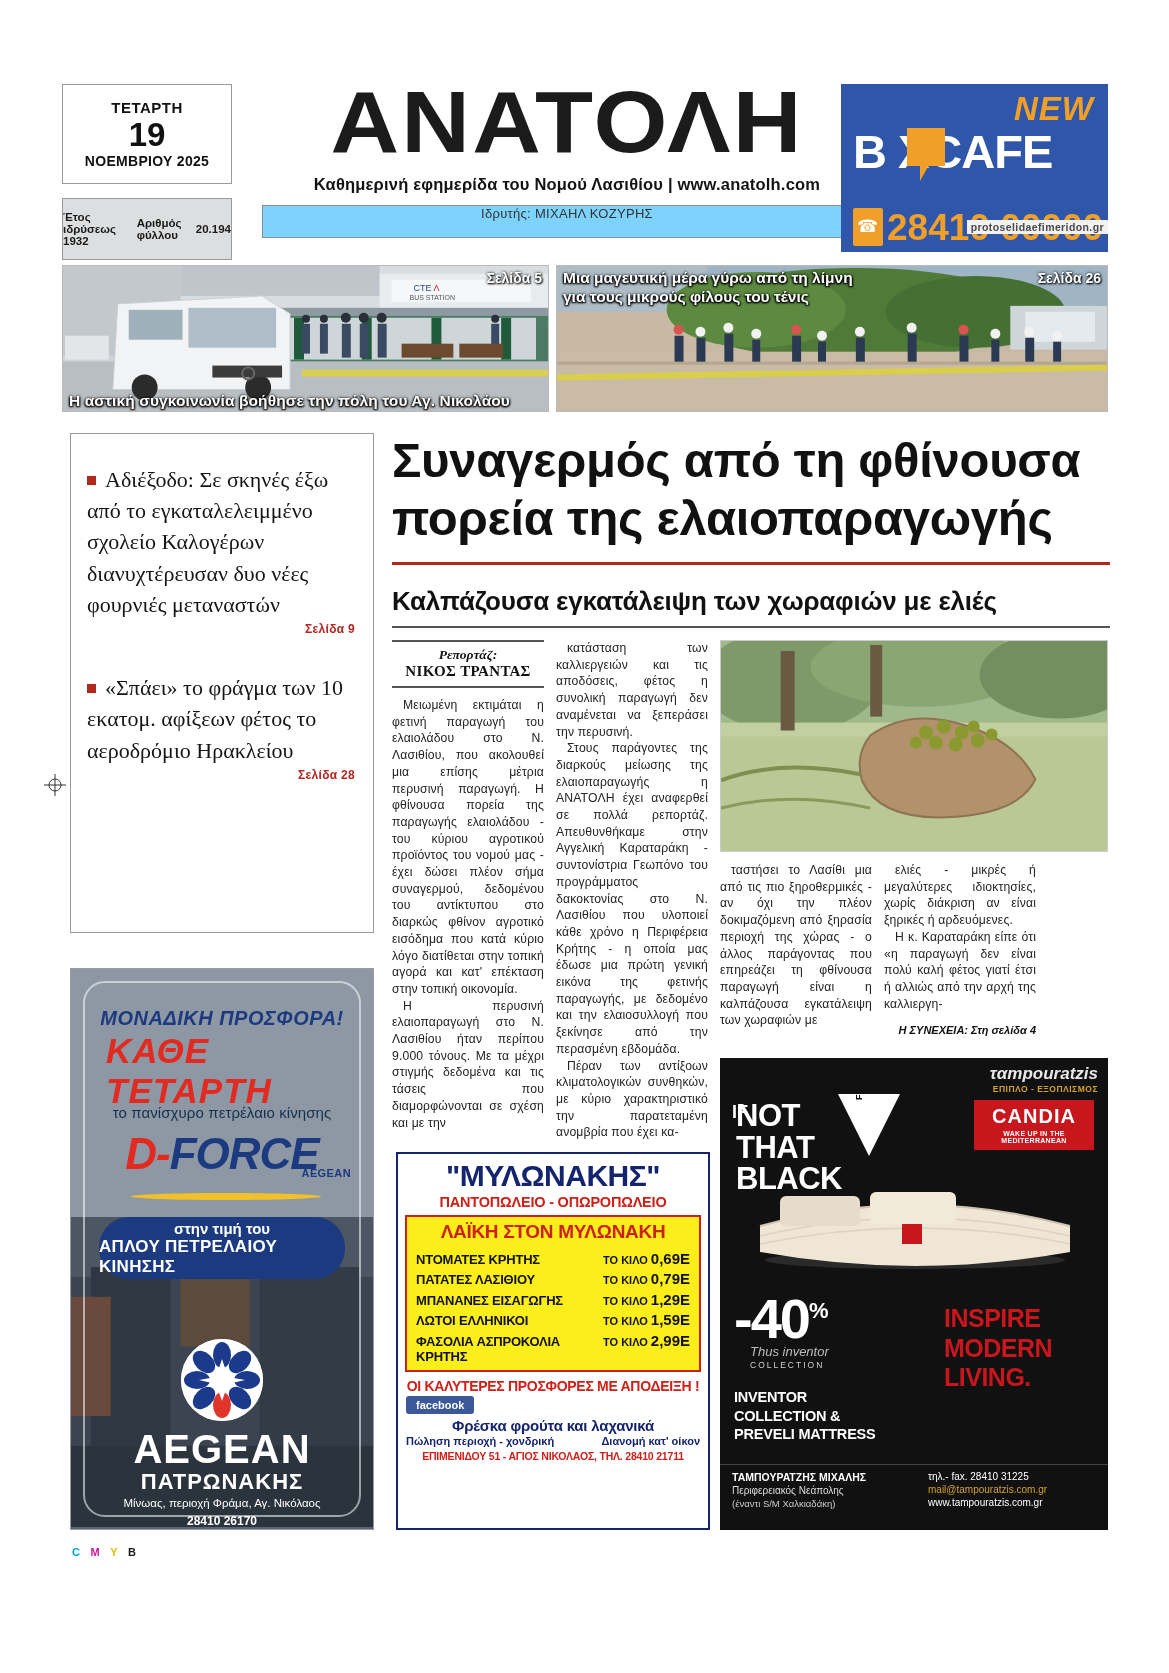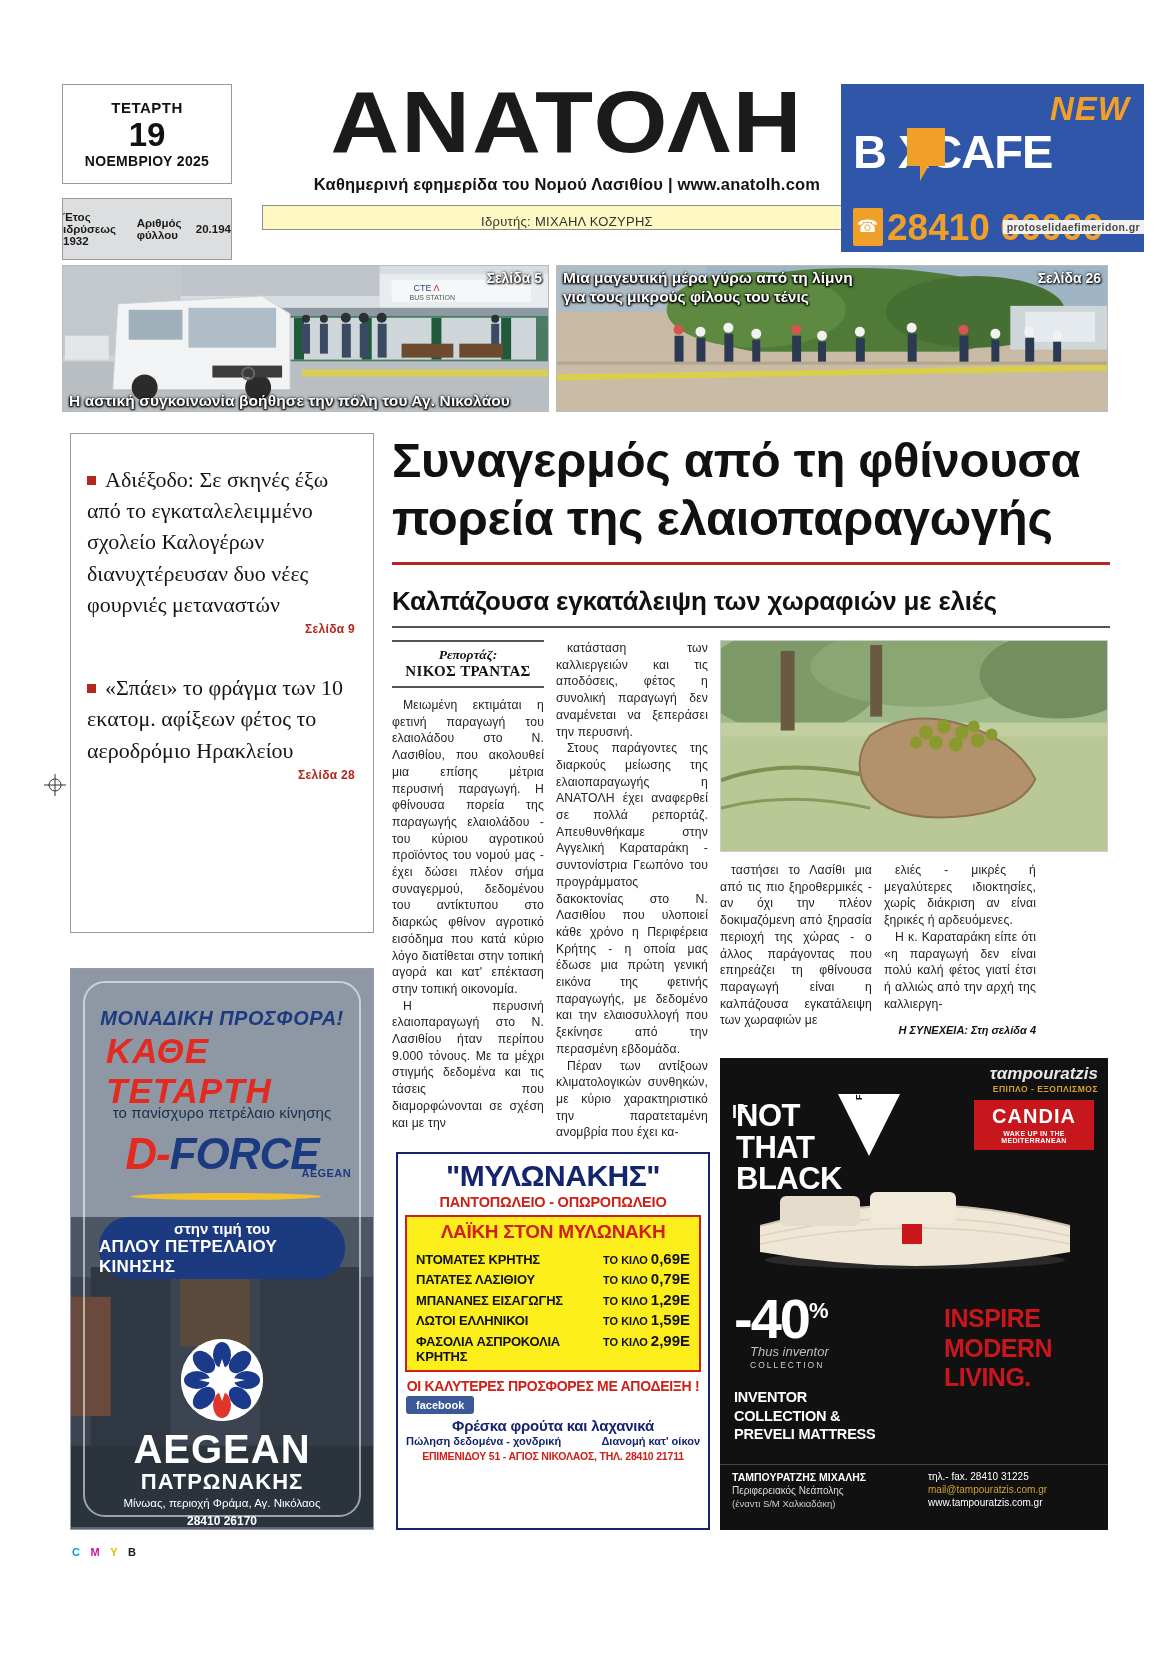--- a/index.html
+++ b/index.html
@@ -45,28 +45,28 @@
     font-family: "Liberation Sans", sans-serif;
     font-size: 88px; font-weight: bold; letter-spacing: 2px;
     color: #1b1b1b; text-align: center; line-height: 1;
     transform: scaleX(1.08); transform-origin: center;
   }
   .paper-sub {
     margin-top: 9px; text-align: center;
     font-size: 16.5px; font-weight: bold; letter-spacing: .2px; color: #131313;
   }
   .founder-box {
-    margin-top: 11px; height: 25px; border: 1px solid #8d8d8d; background: #fef9c3;
-    display: flex; align-items: flex-end; justify-content: center;
+    margin-top: 11px; height: 33px; border: 1px solid #8d8d8d; background: #7dd3fc;
+    display: flex; align-items: flex-start; justify-content: center;
   }
   .founder-box span { font-size: 13px; color: #333; letter-spacing: .3px; }
 
   
   .boxcafe {
-    position: absolute; left: 841px; top: 84px; width: 303px; height: 168px;
+    position: absolute; left: 841px; top: 84px; width: 267px; height: 168px;
     background: #2f56a8; overflow: hidden;
   }
   .bc-new {
     position: absolute; right: 14px; top: 6px;
     font-size: 33px; font-weight: bold; color: #f0a029; letter-spacing: 1px;
     font-style: italic;
   }
   .bc-logo {
     position: absolute; left: 12px; top: 40px;
     font-size: 47px; font-weight: bold; color: #ffffff; letter-spacing: -1px;
@@ -688,21 +688,21 @@
         <span class="myl-price"><span>ΤΟ ΚΙΛΟ</span> <b>2,99Ε</b></span>
       </div>
     </div>
 
     <div class="myl-best">ΟΙ ΚΑΛΥΤΕΡΕΣ ΠΡΟΣΦΟΡΕΣ ΜΕ ΑΠΟΔΕΙΞΗ !</div>
     <div class="myl-fb">
       <div class="myl-fbbadge">facebook</div>
     </div>
     <div class="myl-fresh">Φρέσκα φρούτα και λαχανικά</div>
     <div class="myl-line">
-      <span>Πώληση δεδομένα - χονδρική</span>
+      <span>Πώληση περιοχή - χονδρική</span>
       <span>Διανομή κατ' οίκον</span>
     </div>
     <div class="myl-addr">ΕΠΙΜΕΝΙΔΟΥ 51 - ΑΓΙΟΣ ΝΙΚΟΛΑΟΣ, ΤΗΛ. 28410 21711</div>
   </div>
 
   <div class="ad-tam">
     <div class="tam-brand">
       <div class="b1">ταmpouratzis</div>
       <div class="b2">ΕΠΙΠΛΟ - ΕΞΟΠΛΙΣΜΟΣ</div>
     </div>

